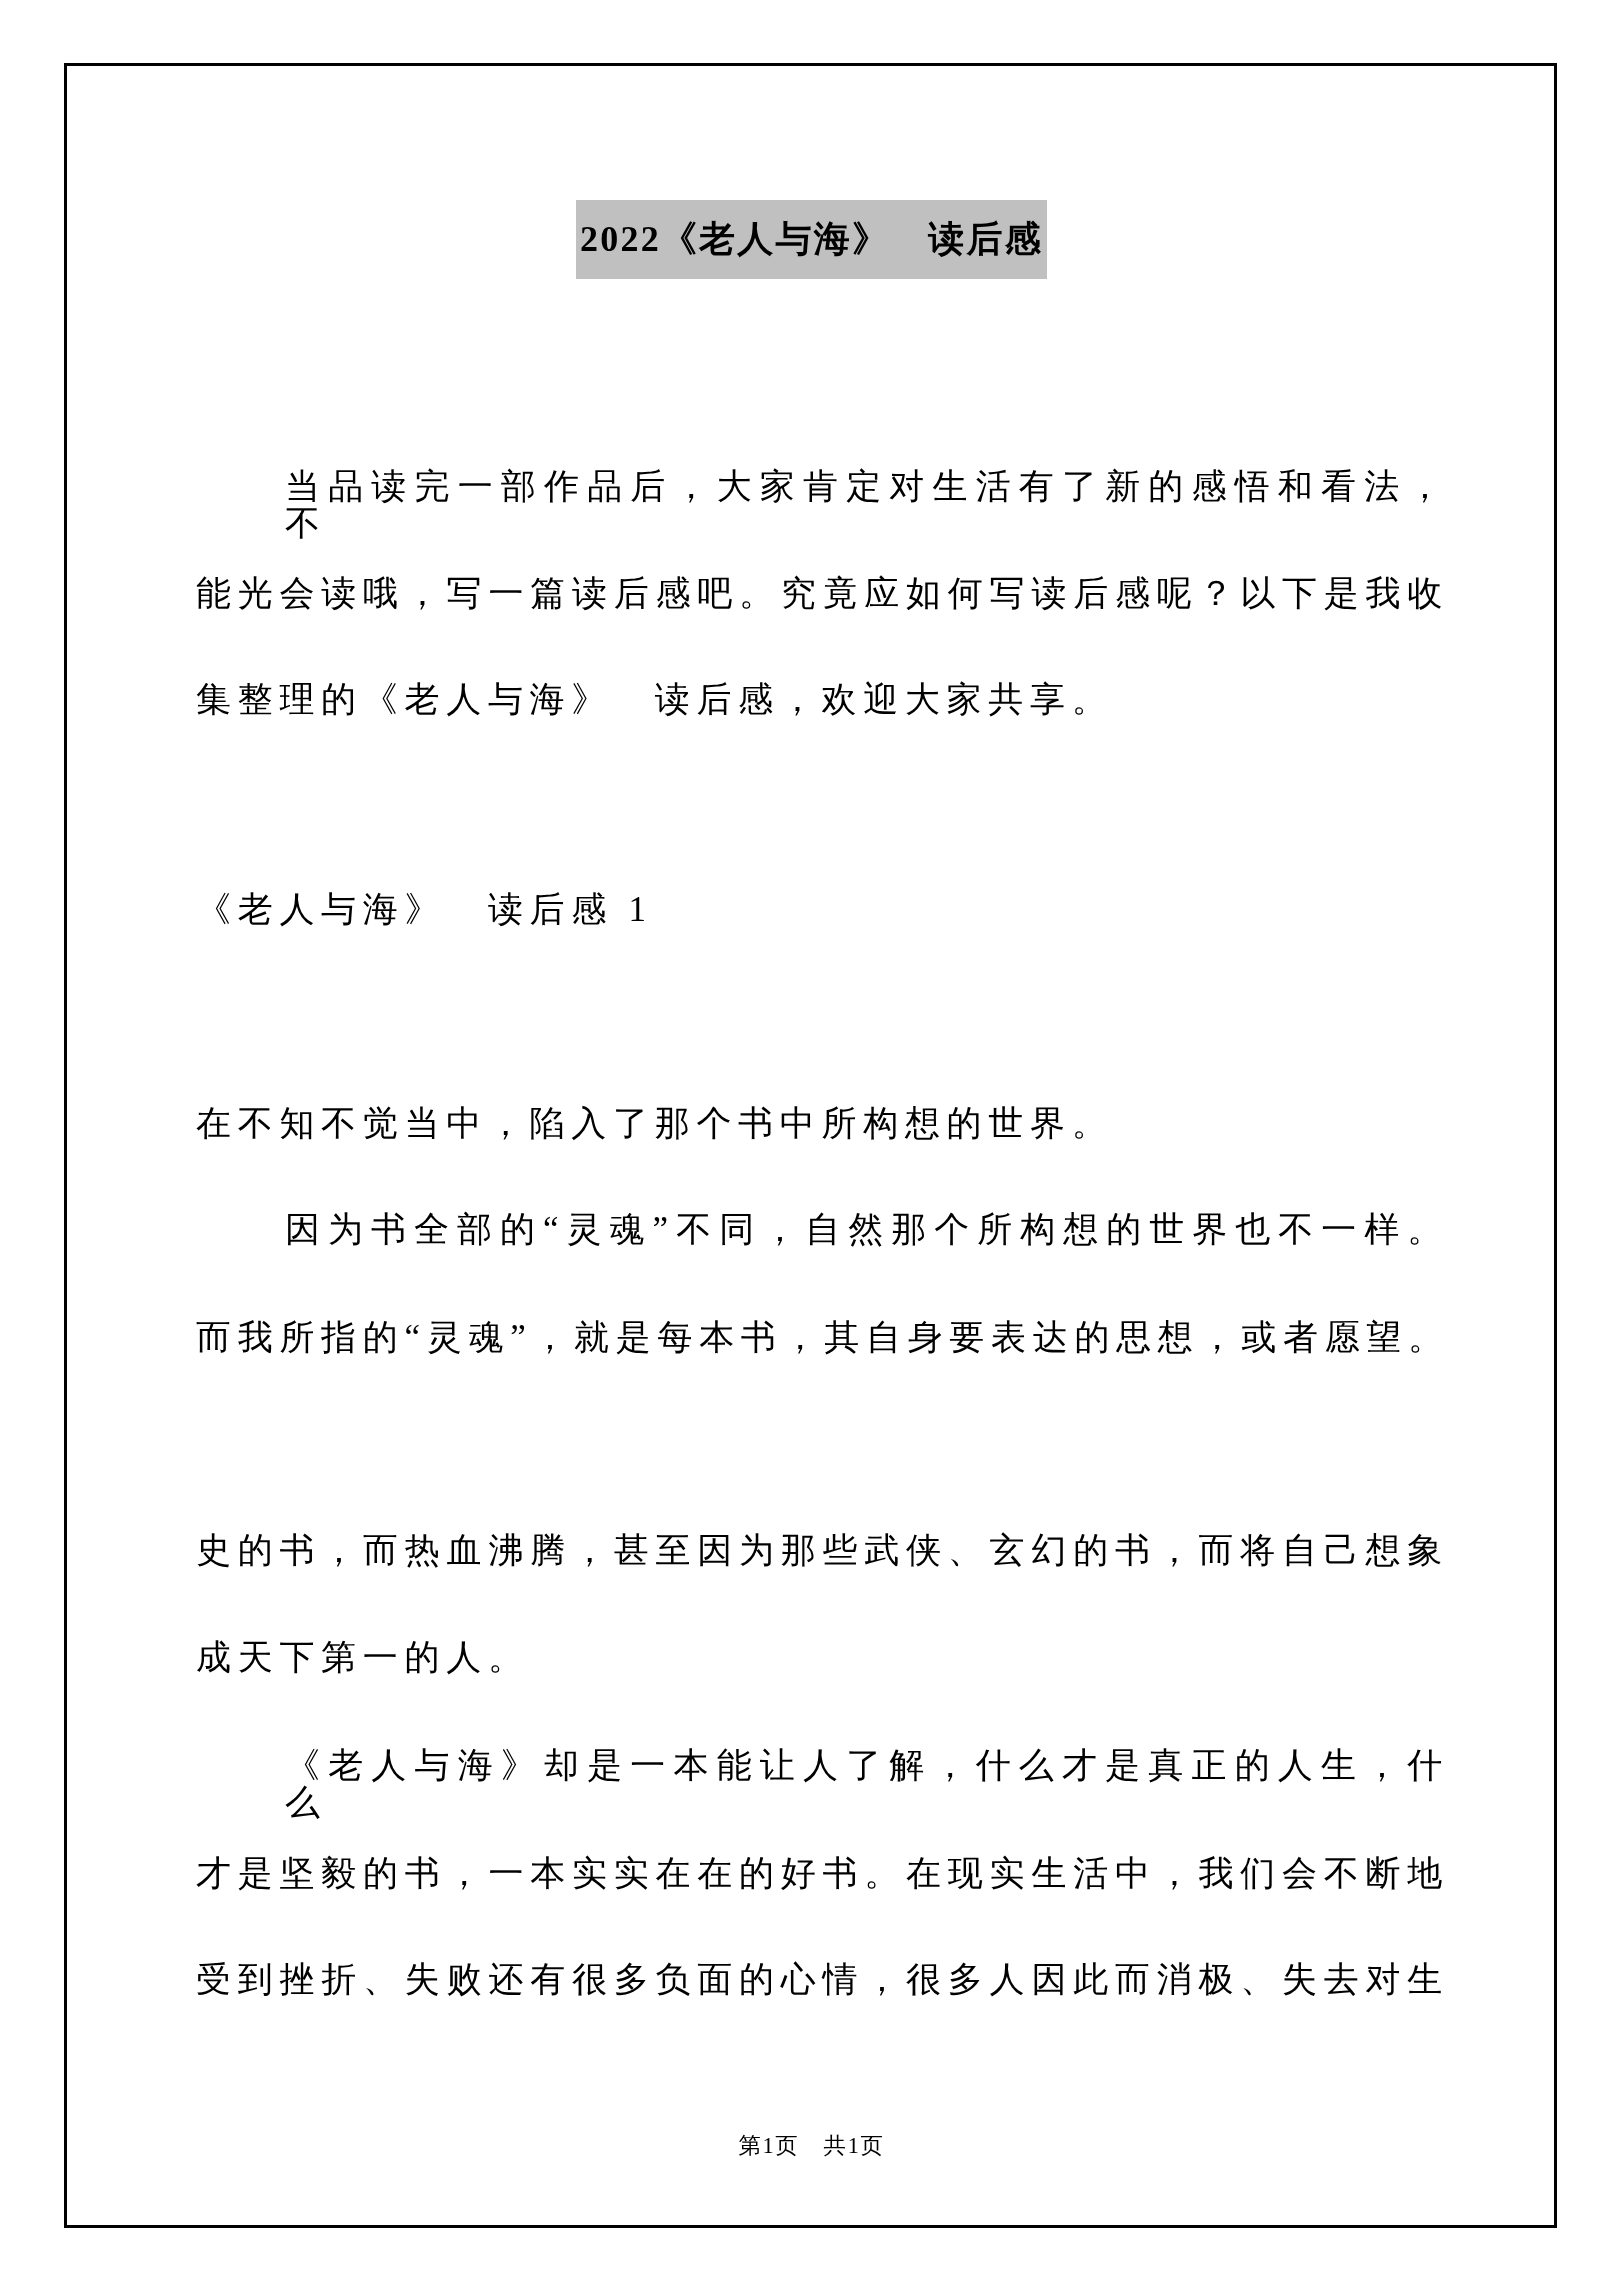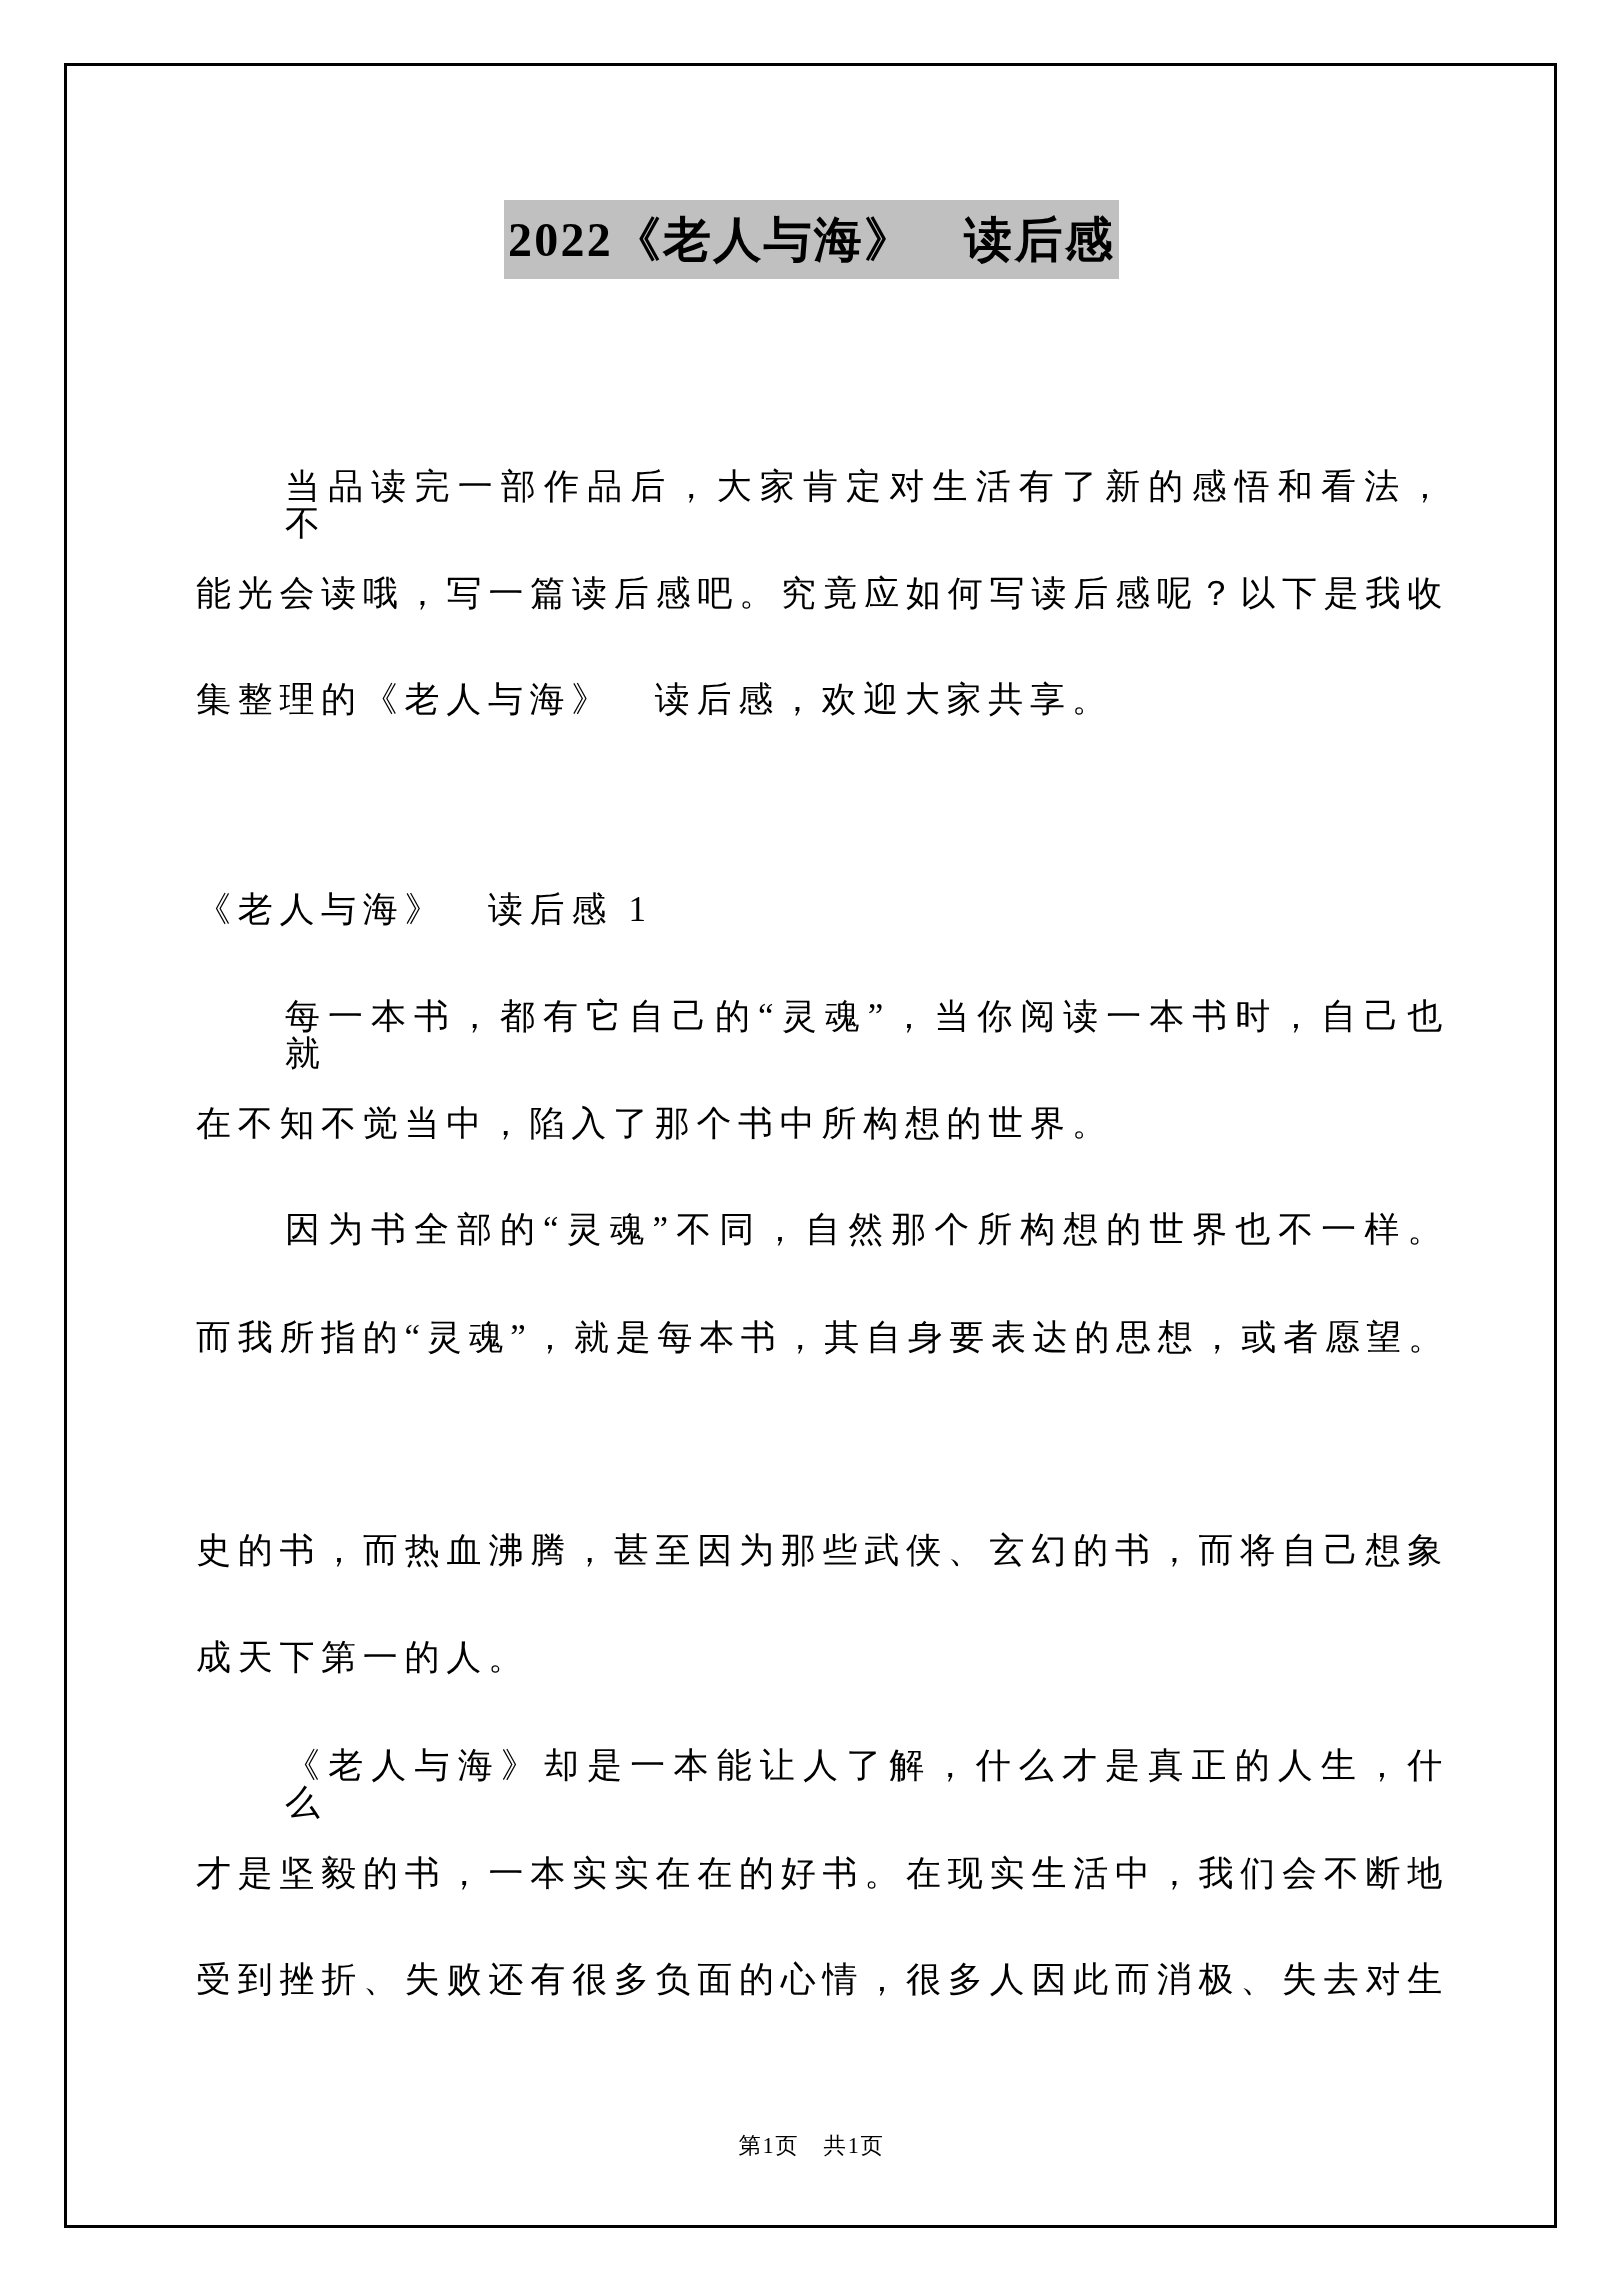--- a/index.html
+++ b/index.html
@@ -23,21 +23,21 @@
   .title-row {
     position: absolute;
     left: 68px;
     top: 200px;
     width: 1487px;
     text-align: center;
   }
   .title-highlight {
     display: inline-block;
     background: #c0c0c0;
-    font-size: 48px;
+    font-size: 36px;
     font-weight: 700;
     line-height: 79px;
     padding: 0 4px;
     letter-spacing: 2.2px;
     white-space: nowrap;
   }
   .ln {
     position: absolute;
     left: 196px;
     width: 1253px;
@@ -76,21 +76,20 @@
   <div class="page-border"></div>
 
   <div class="title-row">
     <span class="title-highlight">2022《老人与海》　读后感</span>
   </div>
 
   <div class="ln jf ind" style="top:468px;">当品读完一部作品后，大家肯定对生活有了新的感悟和看法，不</div>
   <div class="ln jf" style="top:575px;">能光会读哦，写一篇读后感吧。究竟应如何写读后感呢？以下是我收</div>
   <div class="ln" style="top:681px;">集整理的《老人与海》　读后感，欢迎大家共享。</div>
   <div class="ln" style="top:891px;">《老人与海》　读后感 1</div>
-  <div class="ln jf ind" style="top:998px;">每一本书，都有它自己的“灵魂”，当你阅读一本书时，自己也就</div>
   <div class="ln" style="top:1105px;">在不知不觉当中，陷入了那个书中所构想的世界。</div>
   <div class="ln jf ind" style="top:1211px;">因为书全部的“灵魂”不同，自然那个所构想的世界也不一样。</div>
   <div class="ln" style="top:1319px;">而我所指的“灵魂”，就是每本书，其自身要表达的思想，或者愿望。</div>
   <div class="ln jf" style="top:1532px;">史的书，而热血沸腾，甚至因为那些武侠、玄幻的书，而将自己想象</div>
   <div class="ln" style="top:1639px;">成天下第一的人。</div>
   <div class="ln jf ind" style="top:1747px;">《老人与海》却是一本能让人了解，什么才是真正的人生，什么</div>
   <div class="ln jf" style="top:1855px;">才是坚毅的书，一本实实在在的好书。在现实生活中，我们会不断地</div>
   <div class="ln jf" style="top:1961px;">受到挫折、失败还有很多负面的心情，很多人因此而消极、失去对生</div>
 
   <div class="footer">第1页　共1页</div>

